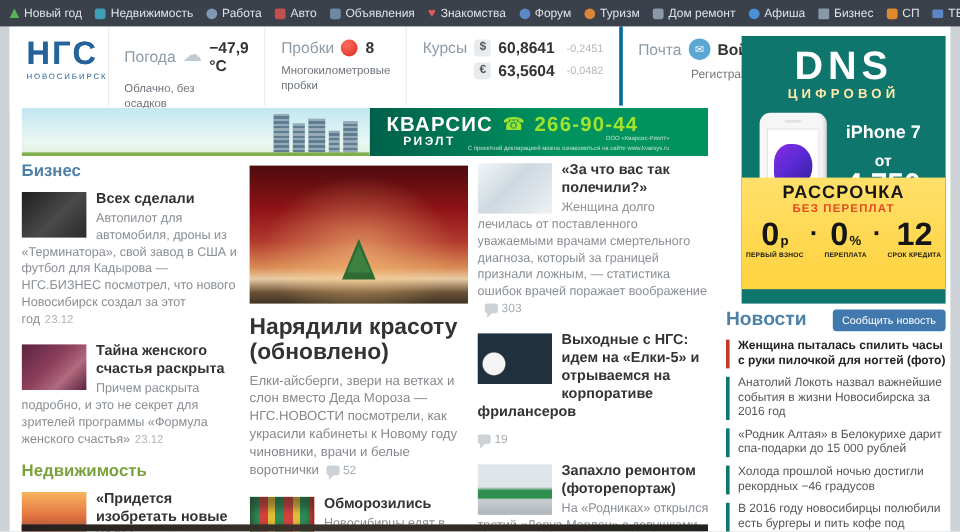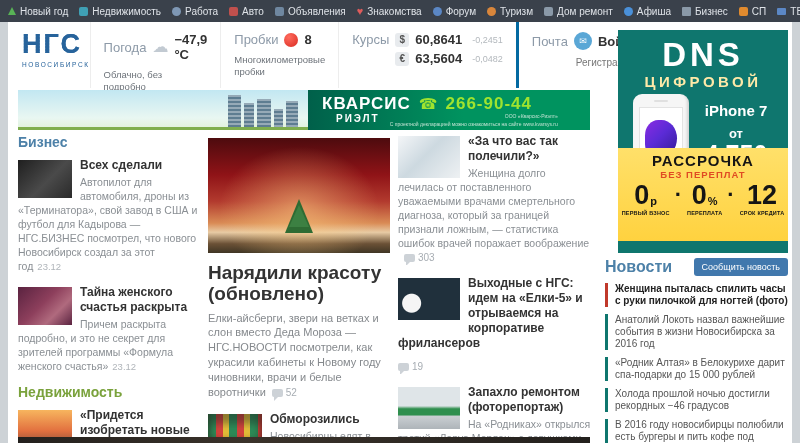--- a/index.html
+++ b/index.html
@@ -90,21 +90,21 @@
 
   .midcol{position:absolute;left:398px;top:134px;width:196px;}
   .midcol .thumb{width:62px;height:42px;}
   .th-lab{background:linear-gradient(135deg,#f4f6f8 0%,#cdd9e0 45%,#eef1f3 100%);}
   .th-penguin{background:radial-gradient(circle at 22% 60%,#f5f5f5 0 9px,#20303c 10px),linear-gradient(135deg,#2f4050,#5a6d7c);}
   .th-store{background:linear-gradient(180deg,#dfe5e8 0%,#dfe5e8 45%,#2f8f4e 52%,#2f8f4e 66%,#c9ced2 70%,#aeb4b9 100%);}
 
   
   .ad{position:absolute;left:618px;top:30px;width:170px;height:223px;background:#0f766e;overflow:hidden;text-align:center;cursor:pointer;color:#fff;}
   .dns{font-size:33px;font-weight:bold;letter-spacing:4px;margin-top:8px;line-height:1;}
-  .dns-sub{font-size:15px;font-weight:bold;color:#ffe9a8;letter-spacing:3.5px;margin-top:2px;}
+  .dns-sub{font-size:11px;font-weight:bold;color:#ffe9a8;letter-spacing:3.5px;margin-top:2px;}
   .phone-shape{position:absolute;left:15px;top:64px;width:56px;height:108px;background:#f6f6f6;border-radius:9px;box-shadow:inset -2px -2px 3px rgba(0,0,0,.15);}
   .phone-screen{position:absolute;left:6px;right:6px;top:13px;bottom:16px;background:#ffffff;border:1px solid #e3e3e3;overflow:hidden;}
   .blob{position:absolute;left:5px;top:12px;width:32px;height:38px;background:linear-gradient(135deg,#8a2be2 0%,#5b2bd6 45%,#311b92 100%);border-radius:46% 54% 58% 42%;}
   .phone-dot{position:absolute;left:50%;transform:translateX(-50%);bottom:4px;width:8px;height:8px;border:1px solid #d9d9d9;border-radius:50%;background:#fff;}
   .phone-spk{position:absolute;left:50%;transform:translateX(-50%);top:6px;width:14px;height:2px;border-radius:2px;background:#e0e0e0;}
   .ad-right{position:absolute;right:4px;top:72px;width:96px;text-align:center;}
   .ad-product{font-size:15px;font-weight:bold;}
   .ad-from{font-size:13px;font-weight:bold;margin-top:7px;}
   .ad-price{font-size:25px;font-weight:bold;line-height:1.05;}
   .ad-per{font-size:12px;font-weight:bold;}
@@ -193,21 +193,21 @@
     <div class="logo">
       <div class="logo-title">НГС</div>
       <div class="logo-sub">НОВОСИБИРСК</div>
     </div>
     <div class="inf">
       <div class="inf-row">
         <span class="inf-label">Погода</span>
         <span class="wicon"><span class="sun"></span><span class="cloud">☁</span></span>
         <span class="inf-val">−47,9 °C</span>
       </div>
-      <div class="inf-desc">Облачно, без подробно</div>
+      <div class="inf-desc">Облачно, без осадков</div>
     </div>
     <div class="inf">
       <div class="inf-row">
         <span class="inf-label">Пробки</span>
         <span class="ball"></span>
         <span class="inf-val">8</span>
       </div>
       <div class="inf-desc">Многокилометровые пробки</div>
     </div>
     <div class="inf">

